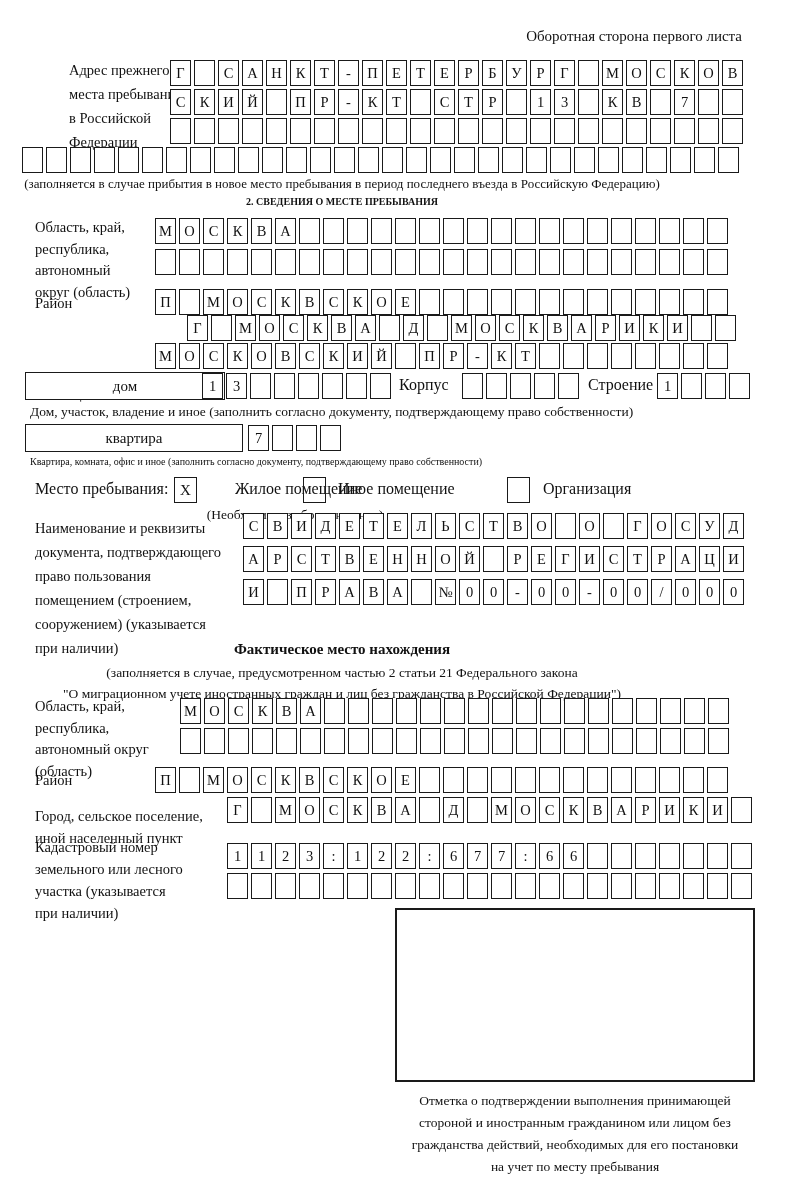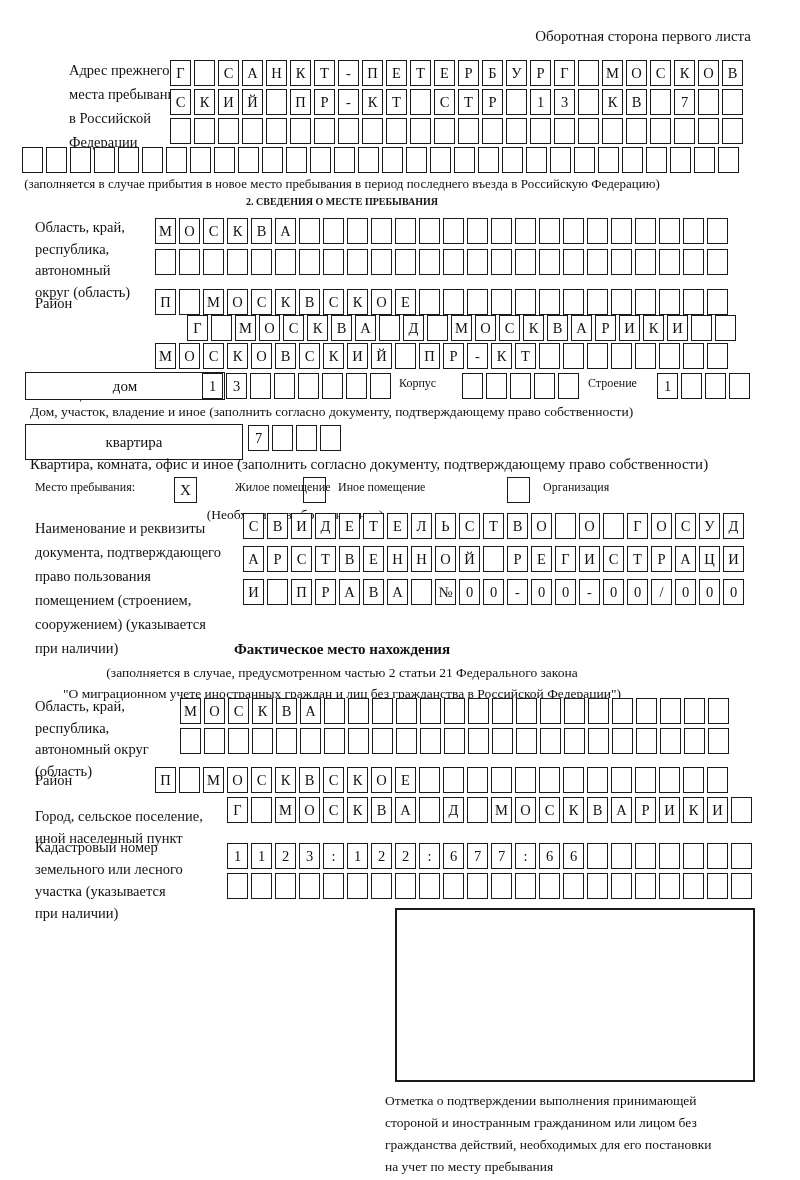--- a/index.html
+++ b/index.html
@@ -7,32 +7,32 @@
         font-family:"Liberation Serif", serif;overflow:hidden;}
   .lbl{position:absolute;font-size:14.5px;line-height:21.5px;white-space:pre-line;}
   .note{position:absolute;font-size:13px;white-space:pre-line;}
   .centered{position:absolute;left:0;width:684px;text-align:center;white-space:pre-line;}
   .heading{font-weight:bold;font-size:10px;}
   .cellrow{position:absolute;display:flex;gap:3px;}
   .cell{width:21px;height:26px;box-sizing:border-box;border:1.5px solid #1a1a1a;background:#fff;
         display:flex;align-items:center;justify-content:center;font-size:14.5px;line-height:1;}
   .bigbox{position:absolute;box-sizing:border-box;border:1.5px solid #1a1a1a;background:#fff;
         display:flex;align-items:center;justify-content:center;font-size:15px;}
-  .inline-lbl{position:absolute;font-size:12px;}
+  .inline-lbl{position:absolute;font-size:16px;}
   .cbox{position:absolute;width:23px;height:26px;box-sizing:border-box;border:1.5px solid #1a1a1a;
         display:flex;align-items:center;justify-content:center;font-size:15px;}
   .stampbox{position:absolute;left:395px;top:908px;width:360px;height:174px;
         box-sizing:border-box;border:2px solid #1a1a1a;background:#fff;}
 </style>
 </head>
 <body>
 
 <div id="page">
 
-  <div class="lbl" style="top:26px;right:49px;left:auto;font-size:15px;">Оборотная сторона первого листа</div>
+  <div class="lbl" style="top:26px;right:58px;left:auto;font-size:15px;">Оборотная сторона первого листа</div>
 
   <div class="lbl" style="left:35px;top:58px;line-height:24px;margin-left:34px;">Адрес прежнего
 места пребывания
 в Российской
 Федерации</div>
   <div class="cellrow" style="left:170px;top:60px;">
       <span class="cell">Г</span>
       <span class="cell"></span>
       <span class="cell">С</span>
       <span class="cell">А</span>
@@ -305,28 +305,28 @@
     </div>
   <div class="inline-lbl" style="left:588px;top:376px;">Строение</div>
   <div class="cellrow" style="left:657px;top:373px;">
       <span class="cell">1</span>
       <span class="cell"></span>
       <span class="cell"></span>
       <span class="cell"></span>
     </div>
   <div class="note" style="left:30px;top:404px;font-size:13.5px;">Дом, участок, владение и иное (заполнить согласно документу, подтверждающему право собственности)</div>
 
-  <div class="bigbox" style="left:25px;top:424px;width:218px;height:36px;">квартира</div>
+  <div class="bigbox" style="left:25px;top:424px;width:218px;height:28px;">квартира</div>
   <div class="cellrow" style="left:248px;top:425px;">
       <span class="cell">7</span>
       <span class="cell"></span>
       <span class="cell"></span>
       <span class="cell"></span>
     </div>
-  <div class="note" style="left:30px;top:456px;font-size:15px;">Квартира, комната, офис и иное (заполнить согласно документу, подтверждающему право собственности)</div>
+  <div class="note" style="left:30px;top:456px;font-size:10px;">Квартира, комната, офис и иное (заполнить согласно документу, подтверждающему право собственности)</div>
 
   <div class="inline-lbl" style="left:35px;top:480px;">Место пребывания:</div>
   <div class="cbox" style="left:174px;top:477px;">X</div>
   <div class="inline-lbl" style="left:206px;top:480px;margin-left:29px;">Жилое помещение</div>
   <div class="cbox" style="left:303px;top:477px;"></div>
   <div class="inline-lbl" style="left:338px;top:480px;">Иное помещение</div>
   <div class="cbox" style="left:507px;top:477px;"></div>
   <div class="inline-lbl" style="left:543px;top:480px;">Организация</div>
   <div class="note" style="left:95px;top:507px;width:400px;text-align:center;font-size:13.5px;">(Необходимо выбрать нужное)</div>
 
@@ -567,18 +567,18 @@
       <span class="cell"></span>
       <span class="cell"></span>
       <span class="cell"></span>
       <span class="cell"></span>
       <span class="cell"></span>
       <span class="cell"></span>
       <span class="cell"></span>
     </div>
 
   <div class="stampbox"></div>
-  <div class="lbl" style="left:385px;top:1090px;width:380px;font-size:13.5px;line-height:22px;">Отметка о подтверждении выполнения принимающей
+  <div class="lbl" style="left:385px;top:1090px;width:380px;text-align:center;font-size:13.5px;line-height:22px;">Отметка о подтверждении выполнения принимающей
 стороной и иностранным гражданином или лицом без
 гражданства действий, необходимых для его постановки
 на учет по месту пребывания</div>
 
 </div>
 
 </body></html>

